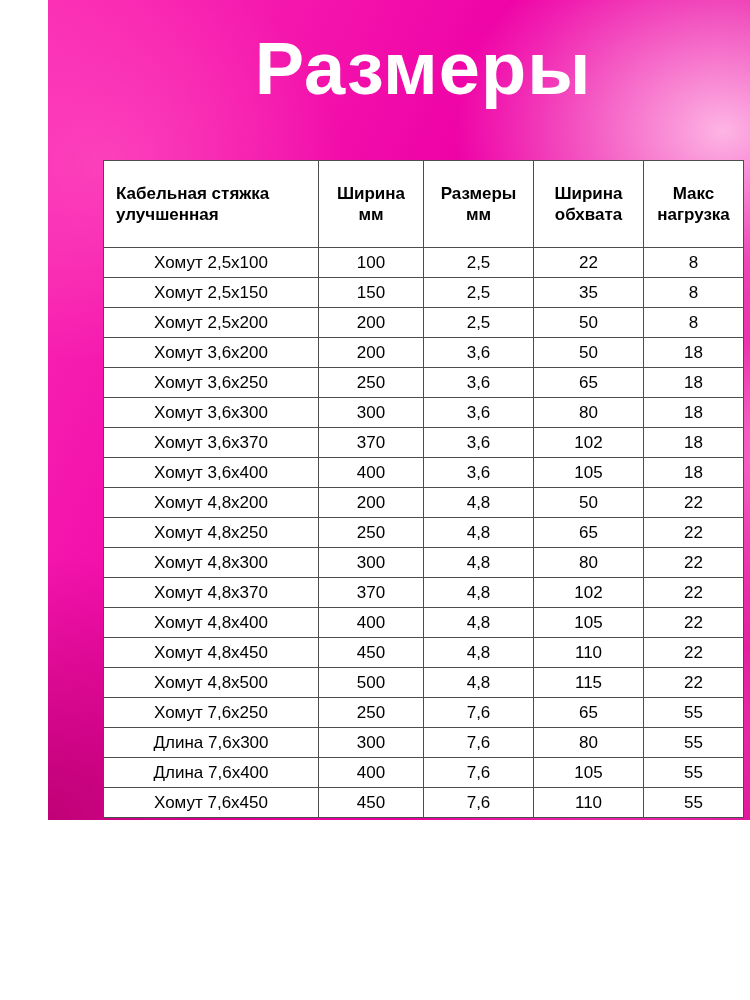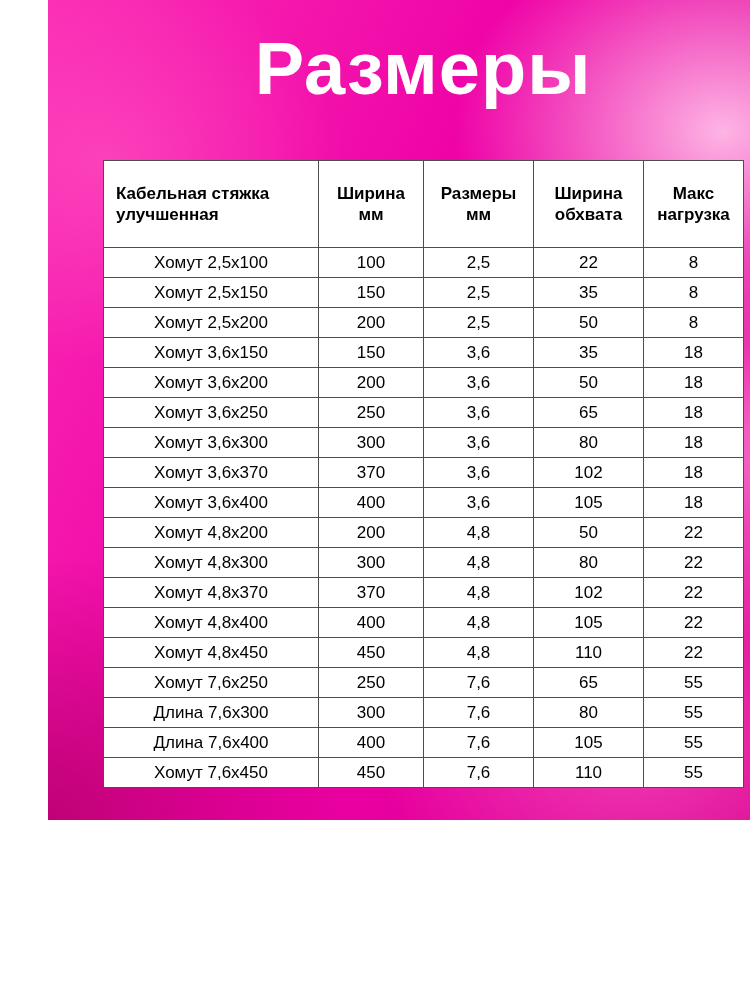--- a/index.html
+++ b/index.html
@@ -117,27 +117,20 @@
             <td>8</td>
           </tr>
           <tr>
             <td>Хомут 2,5х200</td>
             <td>200</td>
             <td>2,5</td>
             <td>50</td>
             <td>8</td>
           </tr>
           <tr>
-            <td>Хомут 3,6х150</td>
-            <td>150</td>
-            <td>3,6</td>
-            <td>35</td>
-            <td>18</td>
-          </tr>
-          <tr>
             <td>Хомут 3,6х200</td>
             <td>200</td>
             <td>3,6</td>
             <td>50</td>
             <td>18</td>
           </tr>
           <tr>
             <td>Хомут 3,6х250</td>
             <td>250</td>
             <td>3,6</td>
@@ -166,20 +159,27 @@
             <td>18</td>
           </tr>
           <tr>
             <td>Хомут 4,8х200</td>
             <td>200</td>
             <td>4,8</td>
             <td>50</td>
             <td>22</td>
           </tr>
           <tr>
+            <td>Хомут 4,8х250</td>
+            <td>250</td>
+            <td>4,8</td>
+            <td>65</td>
+            <td>22</td>
+          </tr>
+          <tr>
             <td>Хомут 4,8х300</td>
             <td>300</td>
             <td>4,8</td>
             <td>80</td>
             <td>22</td>
           </tr>
           <tr>
             <td>Хомут 4,8х370</td>
             <td>370</td>
             <td>4,8</td>
@@ -191,20 +191,27 @@
             <td>400</td>
             <td>4,8</td>
             <td>105</td>
             <td>22</td>
           </tr>
           <tr>
             <td>Хомут 4,8х450</td>
             <td>450</td>
             <td>4,8</td>
             <td>110</td>
+            <td>22</td>
+          </tr>
+          <tr>
+            <td>Хомут 4,8х500</td>
+            <td>500</td>
+            <td>4,8</td>
+            <td>115</td>
             <td>22</td>
           </tr>
           <tr>
             <td>Хомут 7,6х250</td>
             <td>250</td>
             <td>7,6</td>
             <td>65</td>
             <td>55</td>
           </tr>
           <tr>

